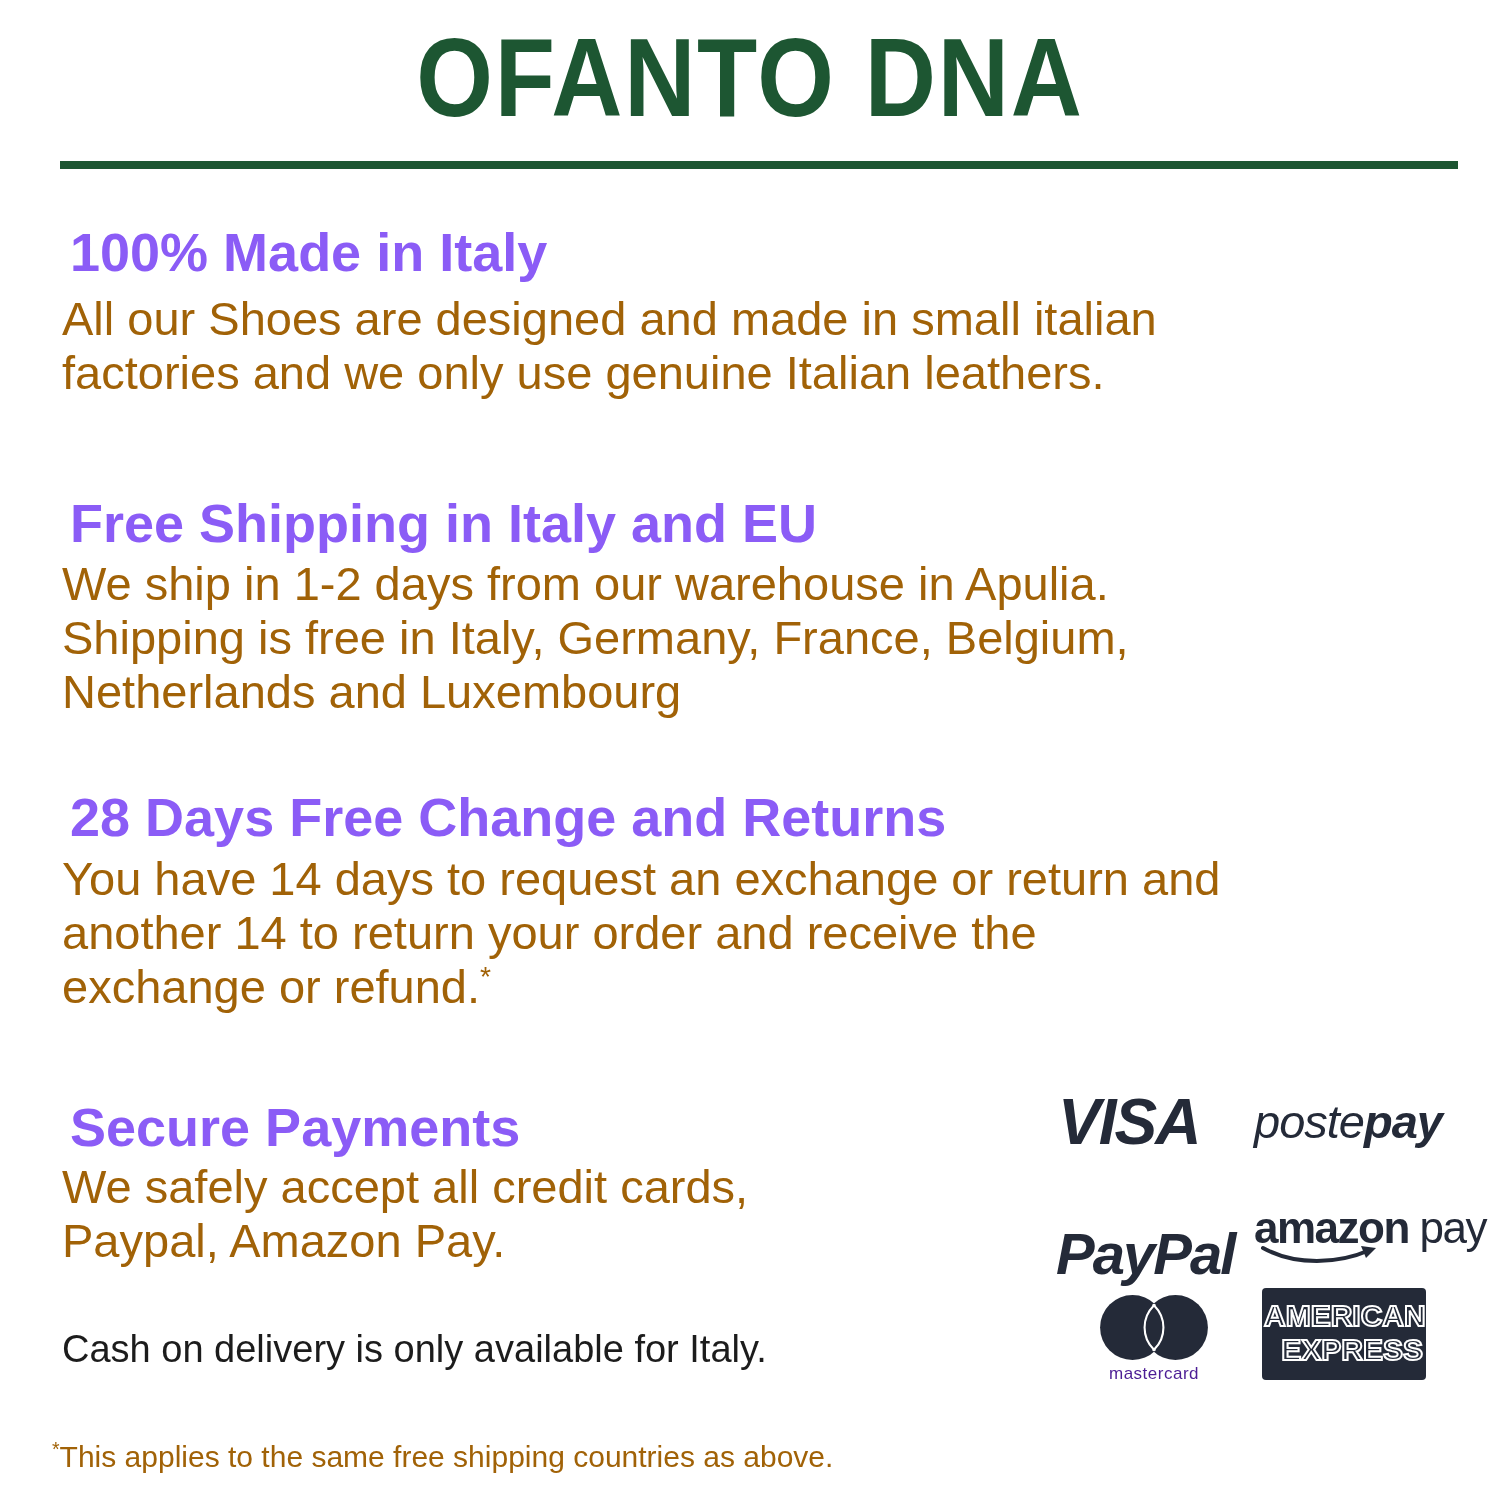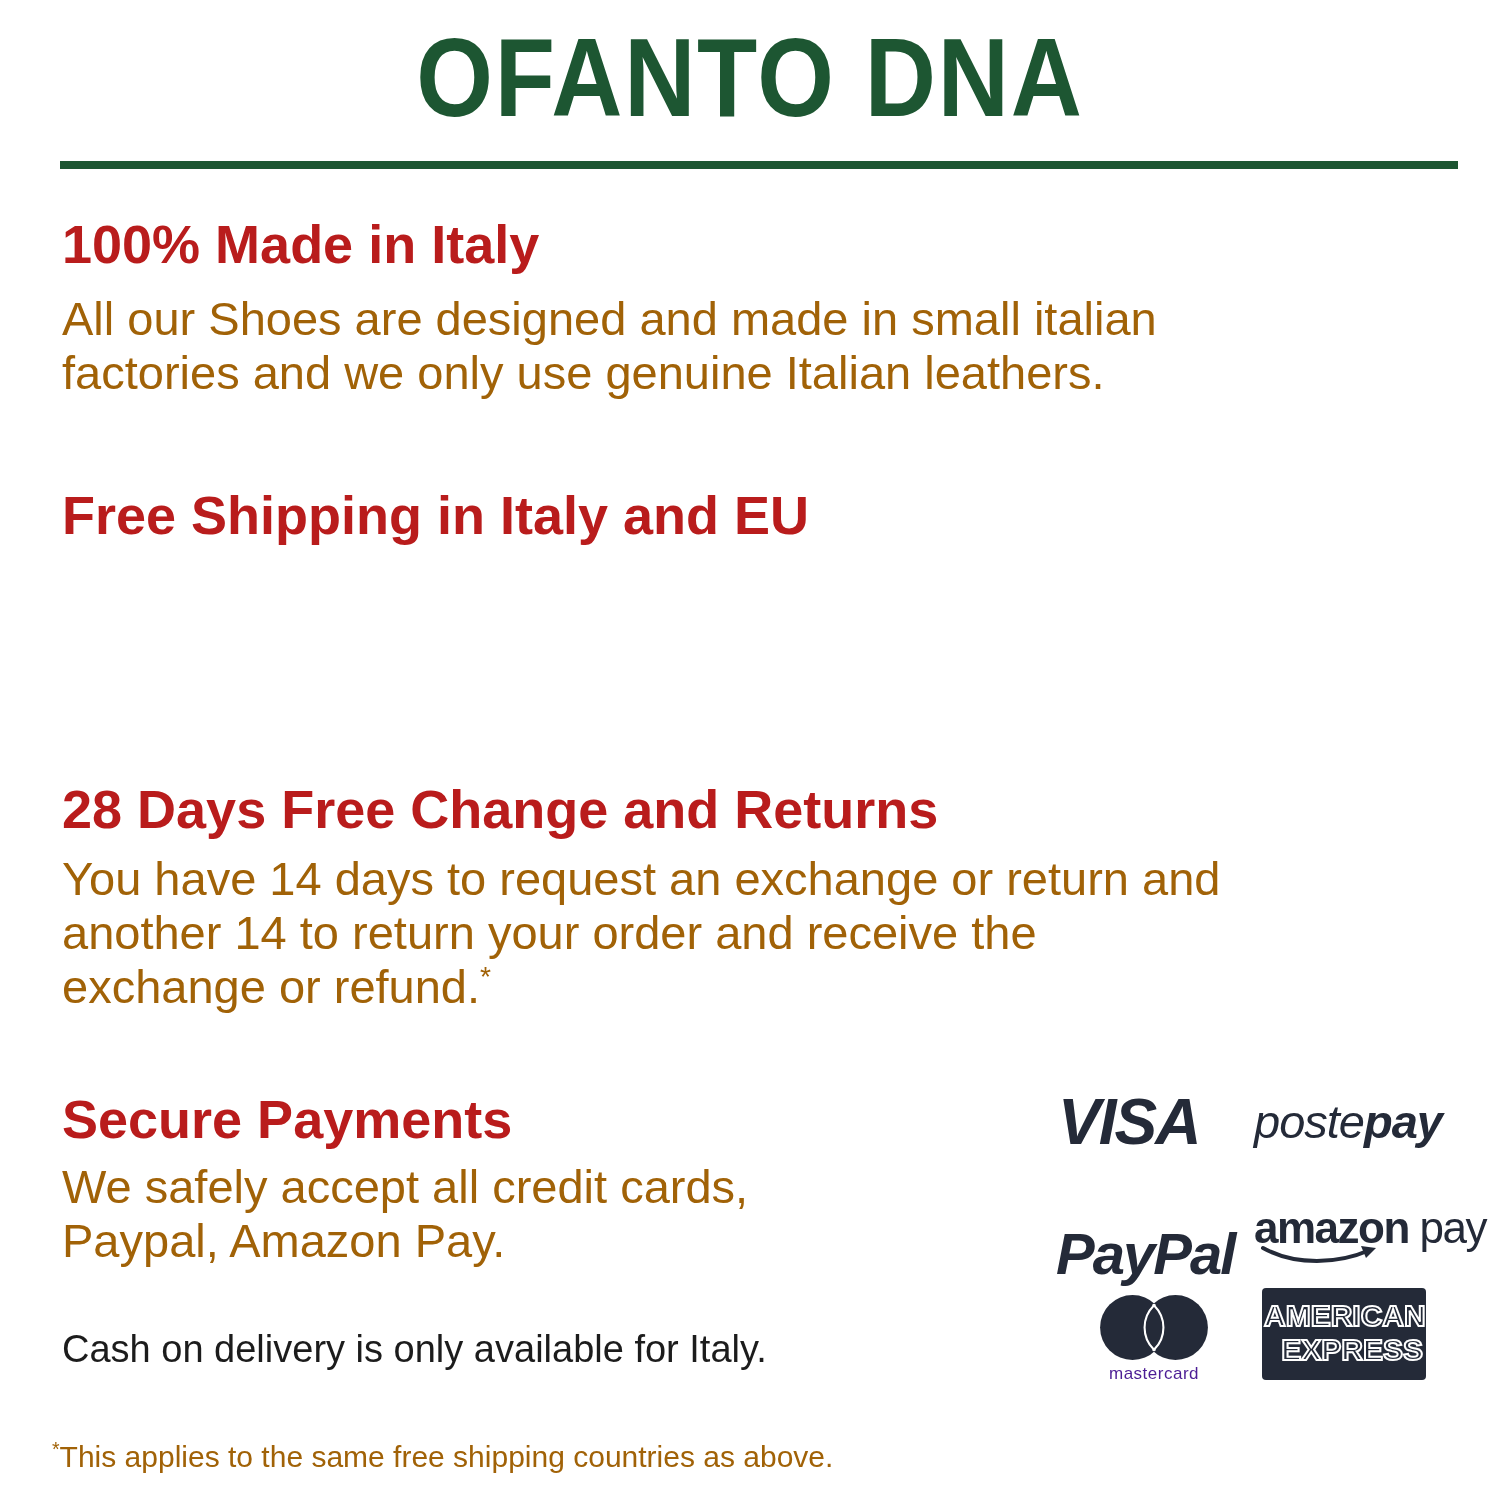--- a/index.html
+++ b/index.html
@@ -9,22 +9,22 @@
   }
   .page-title{
     position:absolute;top:22px;left:0;width:1500px;margin:0;
     text-align:center;font-size:112px;line-height:1;font-weight:700;
     color:#1D5632;letter-spacing:2px;transform:scaleX(0.88);transform-origin:center;
   }
   .divider{
     position:absolute;top:161px;left:60px;width:1398px;height:8px;background:#1D5632;
   }
   .sec-heading{
-    position:absolute;left:62px;margin:0;font-size:54px;line-height:64px;
-    font-weight:700;color:#b91c1c;letter-spacing:0;
+    position:absolute;left:62px;margin:8px;font-size:54px;line-height:64px;
+    font-weight:700;color:#8b5cf6;letter-spacing:0;
   }
   .sec-body{
     position:absolute;left:62px;margin:0;width:1380px;
     font-size:47px;line-height:54px;font-weight:300;color:#a16207;
     white-space:pre-line;letter-spacing:0;
   }
   .sec-body sup{font-size:60%;line-height:0;}
   .h-made{top:212px;}   .p-made{top:292px;}
   .h-ship{top:483px;}   .p-ship{top:557px;}
   .h-ret{top:777px;}    .p-ret{top:852px;}
@@ -76,20 +76,23 @@
 <div class="page">
 
   <h1 class="page-title">OFANTO DNA</h1>
   <div class="divider"></div>
 
   <h2 class="sec-heading h-made">100% Made in Italy</h2>
   <p class="sec-body p-made">All our Shoes are designed and made in small italian
 factories and we only use genuine Italian leathers.</p>
 
   <h2 class="sec-heading h-ship">Free Shipping in Italy and EU</h2>
+  <p class="sec-body p-ship">We ship in 1-2 days from our warehouse in Apulia.
+Shipping is free in Italy, Germany, France, Belgium,
+Netherlands and Luxembourg</p>
 
   <h2 class="sec-heading h-ret">28 Days Free Change and Returns</h2>
   <p class="sec-body p-ret"><span>You have 14 days to request an exchange or return and
 another 14 to return your order and receive the
 exchange or refund.</span><sup>*</sup></p>
 
   <h2 class="sec-heading h-pay">Secure Payments</h2>
   <p class="sec-body p-pay">We safely accept all credit cards,
 Paypal, Amazon Pay.</p>
 

